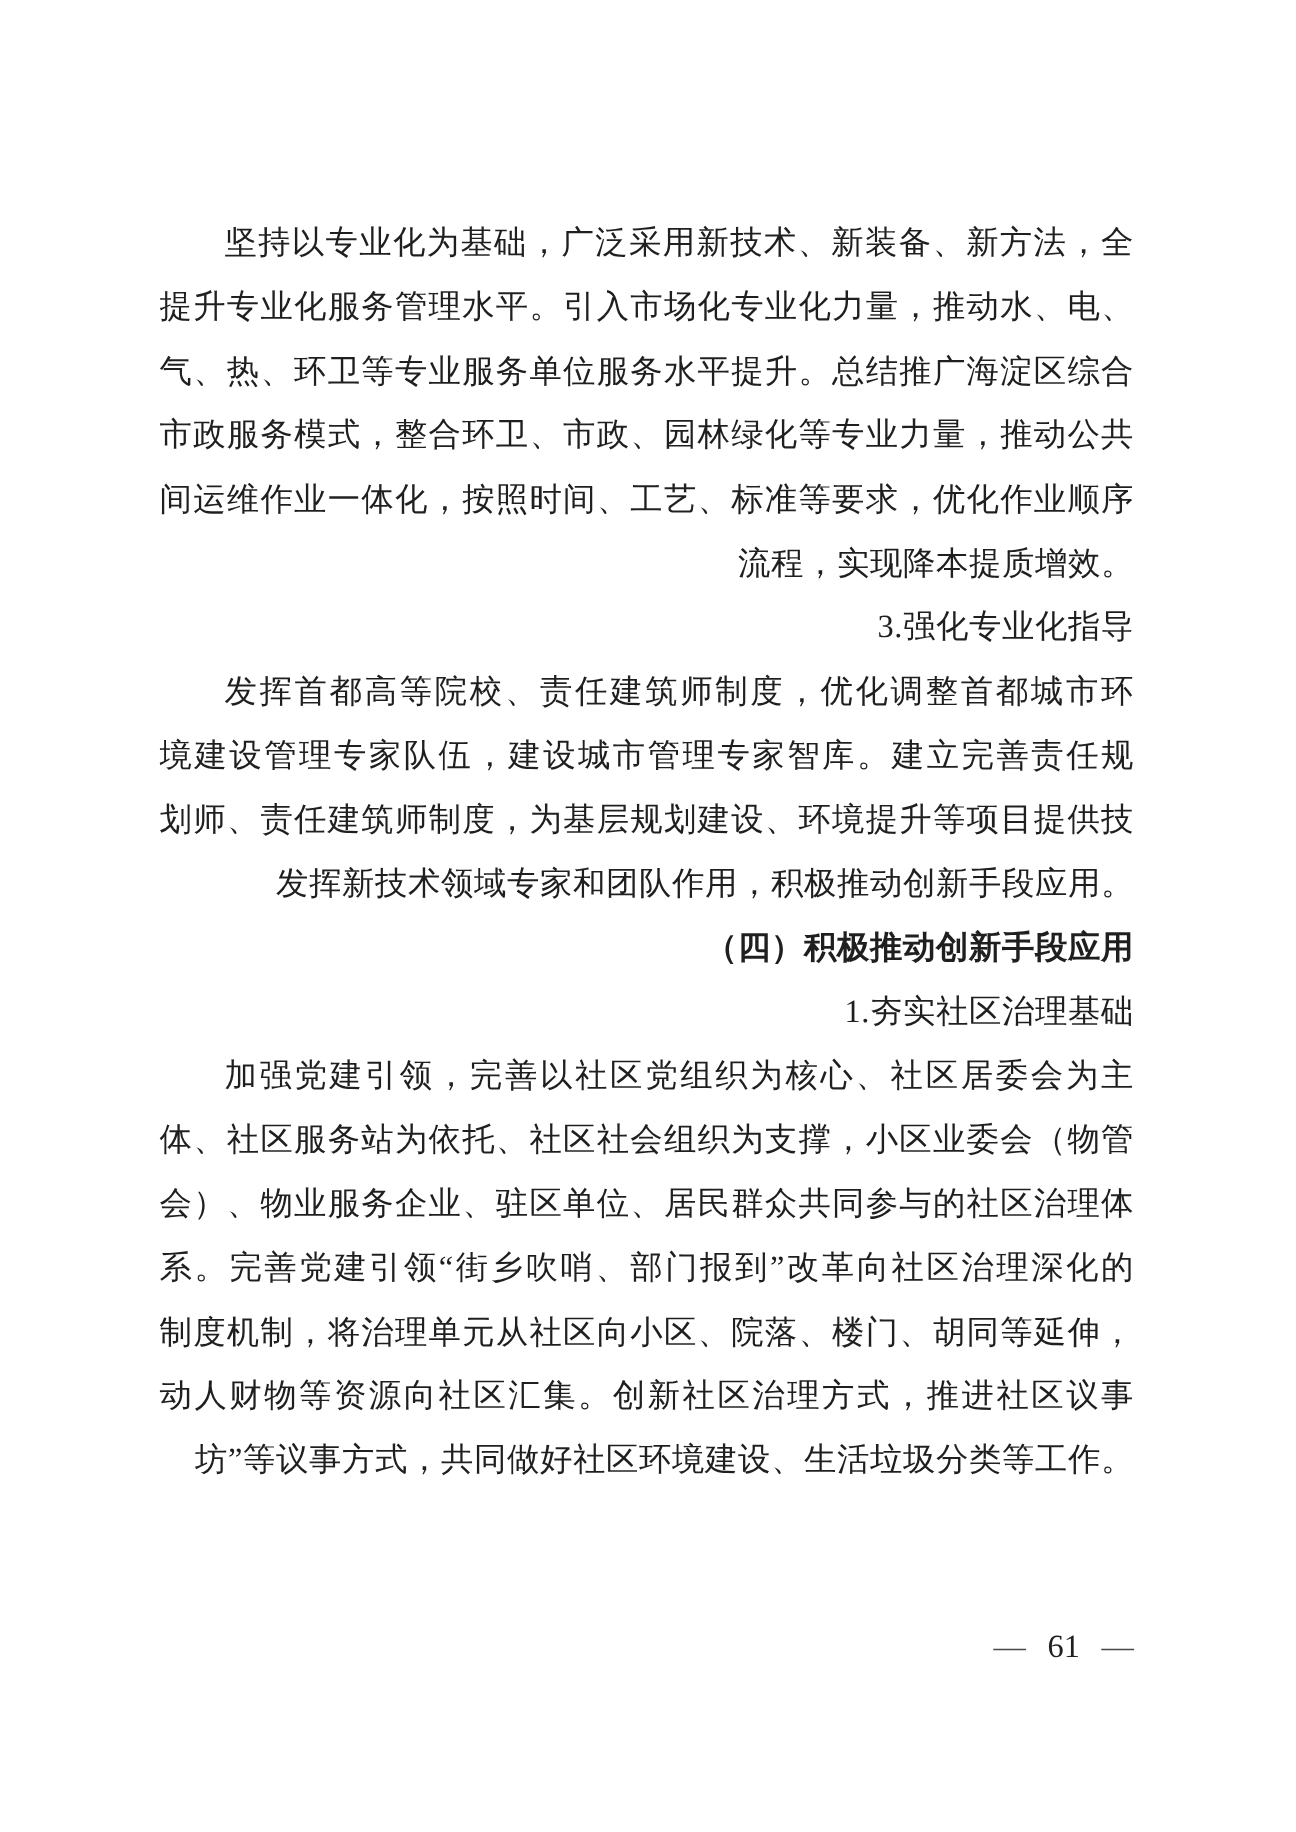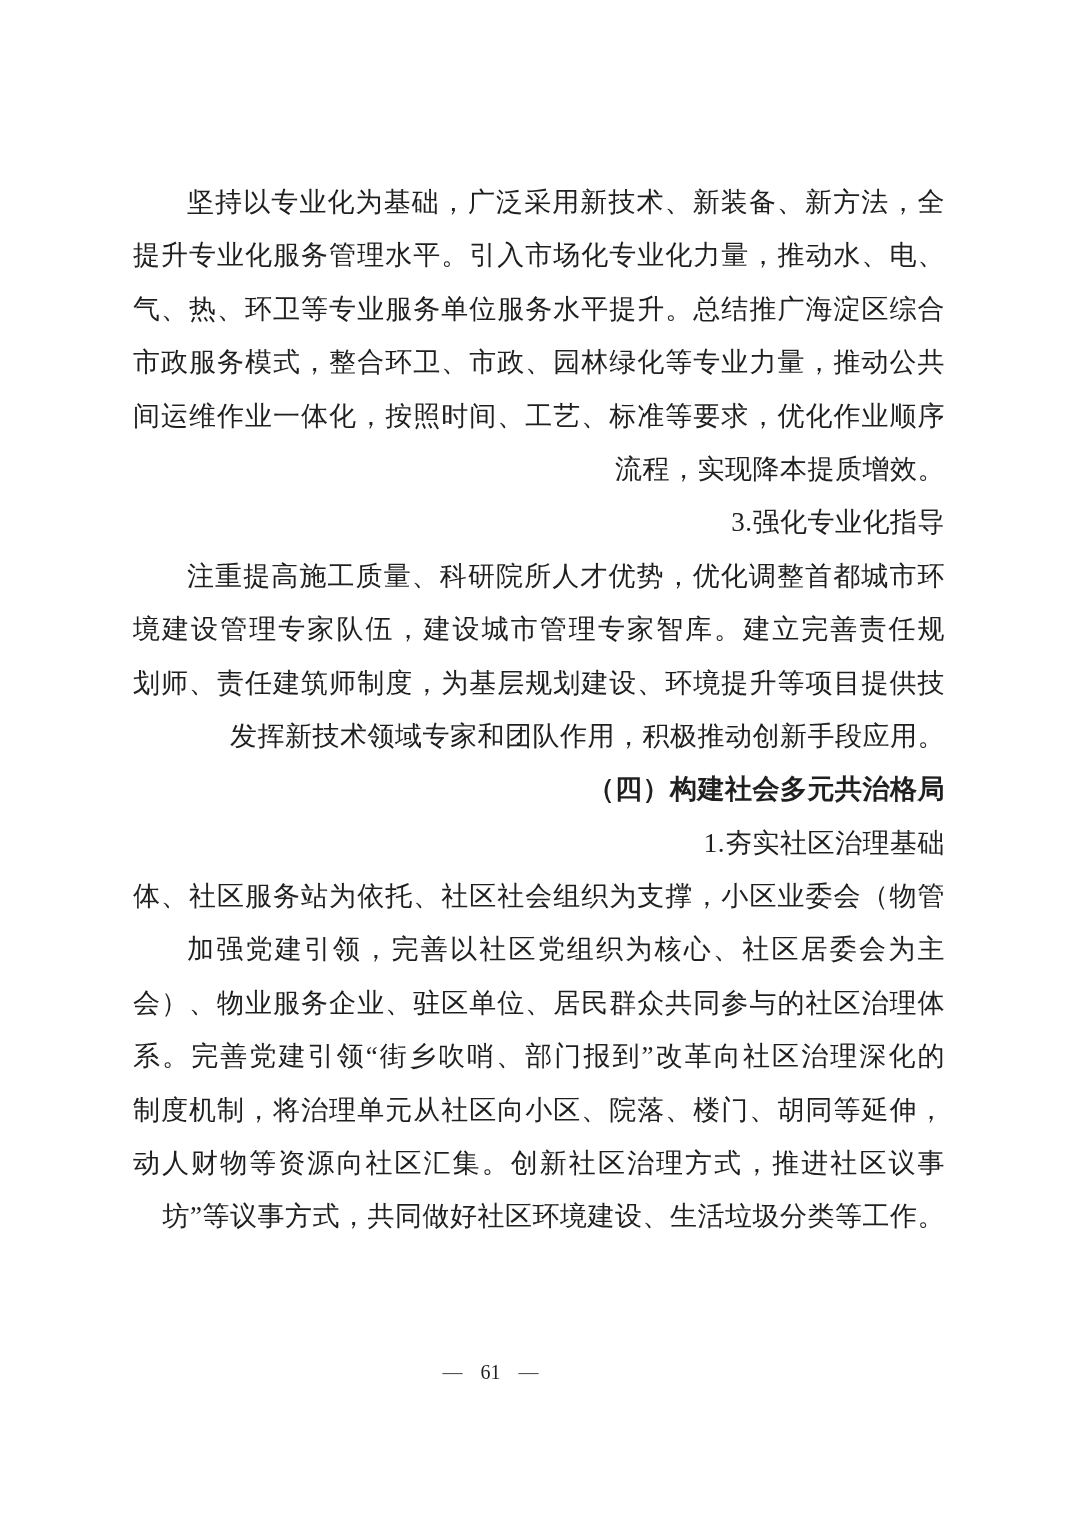--- a/index.html
+++ b/index.html
@@ -37,24 +37,24 @@
   }
   .line.indent {
     text-indent: 2em;
   }
   .line.bold {
     font-weight: 700;
   }
   .footer {
     position: absolute;
     top: 1352px;
-    left: 18px;
+    left: 0;
     width: 945px;
-    text-align: center;
-    font-size: 20px;
+    text-align: right;
+    font-size: 27px;
     line-height: 40px;
   }
   .footer .dash {
     color: #4a4a4a;
     letter-spacing: 0;
   }
   .footer .num {
     color: #1f1f1f;
     display: inline-block;
     margin: 0 18px;
@@ -66,28 +66,28 @@
 <div class="page">
 
   <div class="content">
       <div class="line fill indent">坚持以专业化为基础，广泛采用新技术、新装备、新方法，全面</div>
       <div class="line fill">提升专业化服务管理水平。引入市场化专业化力量，推动水、电、</div>
       <div class="line fill">气、热、环卫等专业服务单位服务水平提升。总结推广海淀区综合</div>
       <div class="line fill">市政服务模式，整合环卫、市政、园林绿化等专业力量，推动公共空</div>
       <div class="line fill">间运维作业一体化，按照时间、工艺、标准等要求，优化作业顺序和</div>
       <div class="line">流程，实现降本提质增效。</div>
       <div class="line indent">3.强化专业化指导</div>
-      <div class="line fill indent">注重提高施工质量、科研院所人才优势，优化调整首都城市环</div>
+      <div class="line fill indent">发挥首都高等院校、责任建筑师制度，优化调整首都城市环</div>
       <div class="line fill">境建设管理专家队伍，建设城市管理专家智库。建立完善责任规</div>
       <div class="line fill">划师、责任建筑师制度，为基层规划建设、环境提升等项目提供技</div>
       <div class="line">发挥新技术领域专家和团队作用，积极推动创新手段应用。</div>
-      <div class="line indent bold">（四）构建社会多元共治格局</div>
+      <div class="line indent bold">（四）积极推动创新手段应用</div>
       <div class="line indent">1.夯实社区治理基础</div>
+      <div class="line fill indent">加强党建引领，完善以社区党组织为核心、社区居委会为主</div>
       <div class="line fill">体、社区服务站为依托、社区社会组织为支撑，小区业委会（物管</div>
-      <div class="line fill indent">加强党建引领，完善以社区党组织为核心、社区居委会为主</div>
       <div class="line fill">会）、物业服务企业、驻区单位、居民群众共同参与的社区治理体</div>
       <div class="line fill">系。完善党建引领“街乡吹哨、部门报到”改革向社区治理深化的</div>
       <div class="line fill">制度机制，将治理单元从社区向小区、院落、楼门、胡同等延伸，推</div>
       <div class="line fill">动人财物等资源向社区汇集。创新社区治理方式，推进社区议事</div>
       <div class="line">坊”等议事方式，共同做好社区环境建设、生活垃圾分类等工作。</div>
     </div>
 
   <div class="footer">
     <span class="dash">—</span><span class="num">61</span><span class="dash">—</span>
   </div>

